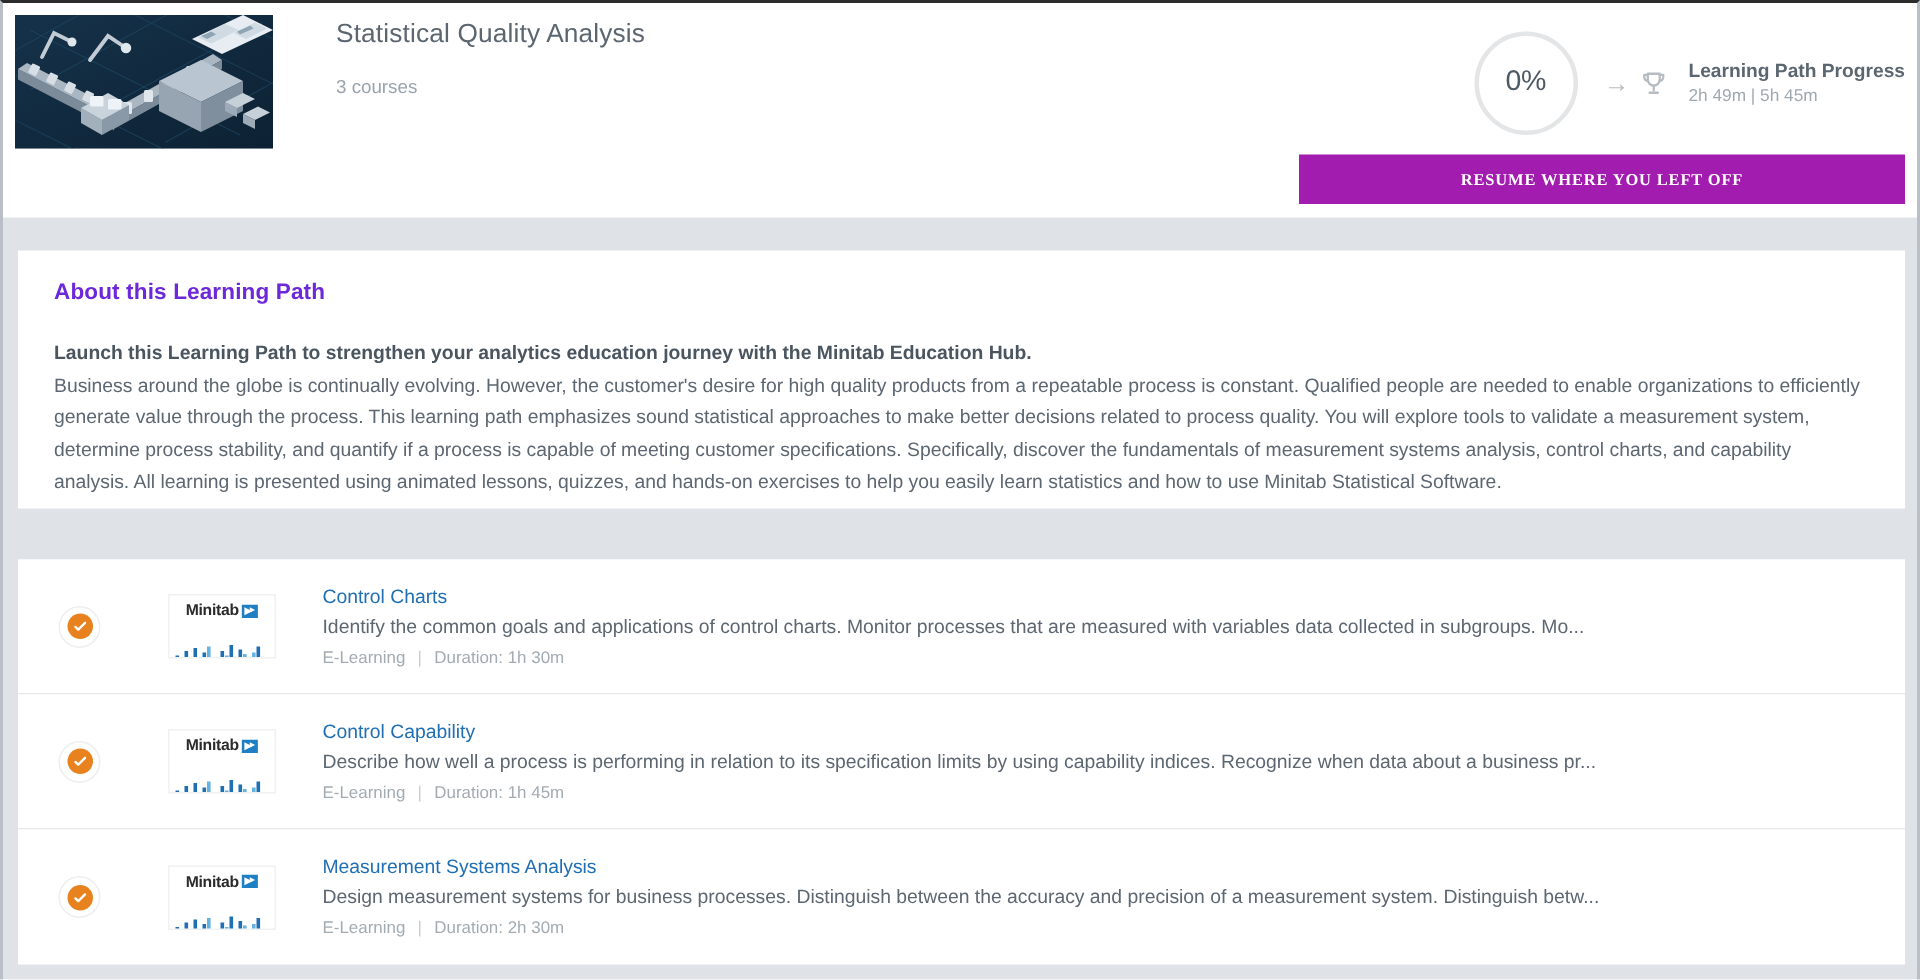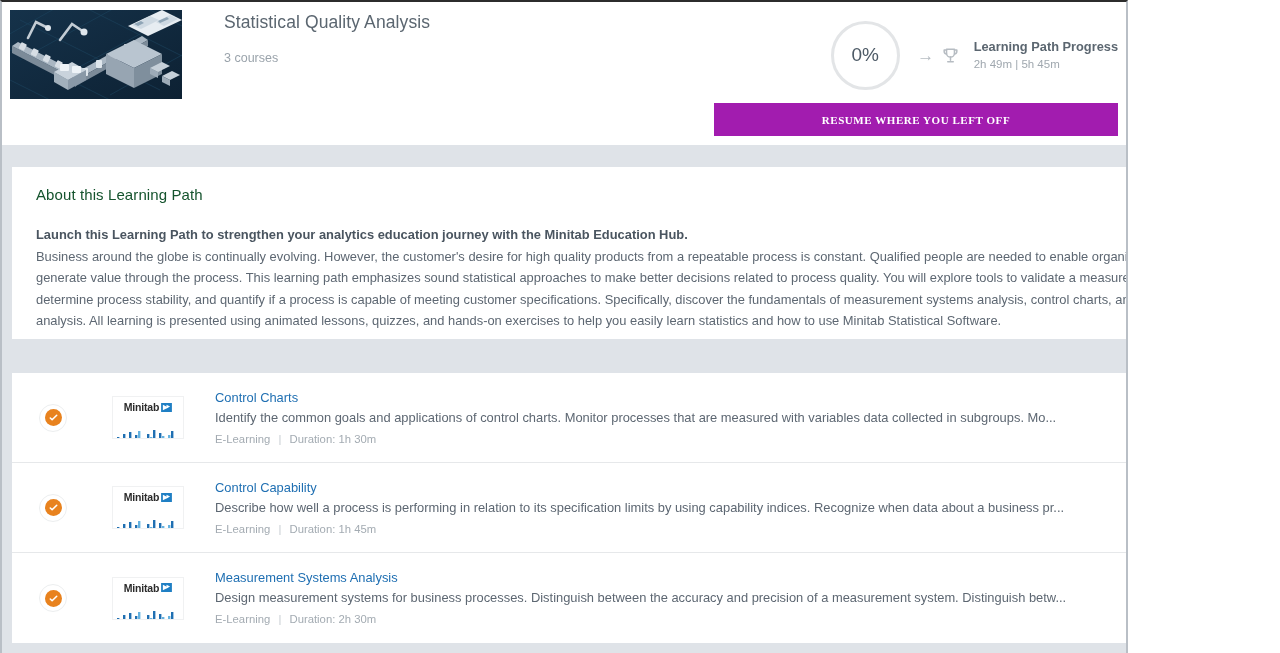--- a/index.html
+++ b/index.html
@@ -8,21 +8,21 @@
     background: #ffffff;
   }
   body {
     width: 1280px;
     height: 653px;
     font-family: "Liberation Sans", sans-serif;
     overflow: hidden;
   }
   .page {
     position: relative;
-    width: 1128px;
+    width: 1280px;
     height: 653px;
     box-sizing: border-box;
     border-left: 2px solid #b9bfc6;
     border-right: 2px solid #b9bfc6;
     border-top: 2px solid #2c2c2c;
     background: #dfe3e8;
     overflow: hidden;
   }
 
   
@@ -148,22 +148,22 @@
     left: 10px;
     top: 165px;
     width: 1258px;
     height: 172px;
     background: #ffffff;
     box-sizing: border-box;
     padding: 18px 24px 0 24px;
   }
   .about-heading {
     font-size: 15px;
-    color: #14532d;
-    font-weight: normal;
+    color: #6d28d9;
+    font-weight: bold;
     margin: 0 0 19px 0;
     line-height: 20px;
     letter-spacing: 0.1px;
   }
   .about-lead {
     font-size: 12.9px;
     color: #4a5560;
     font-weight: bold;
     line-height: 21.5px;
     margin: 0;

